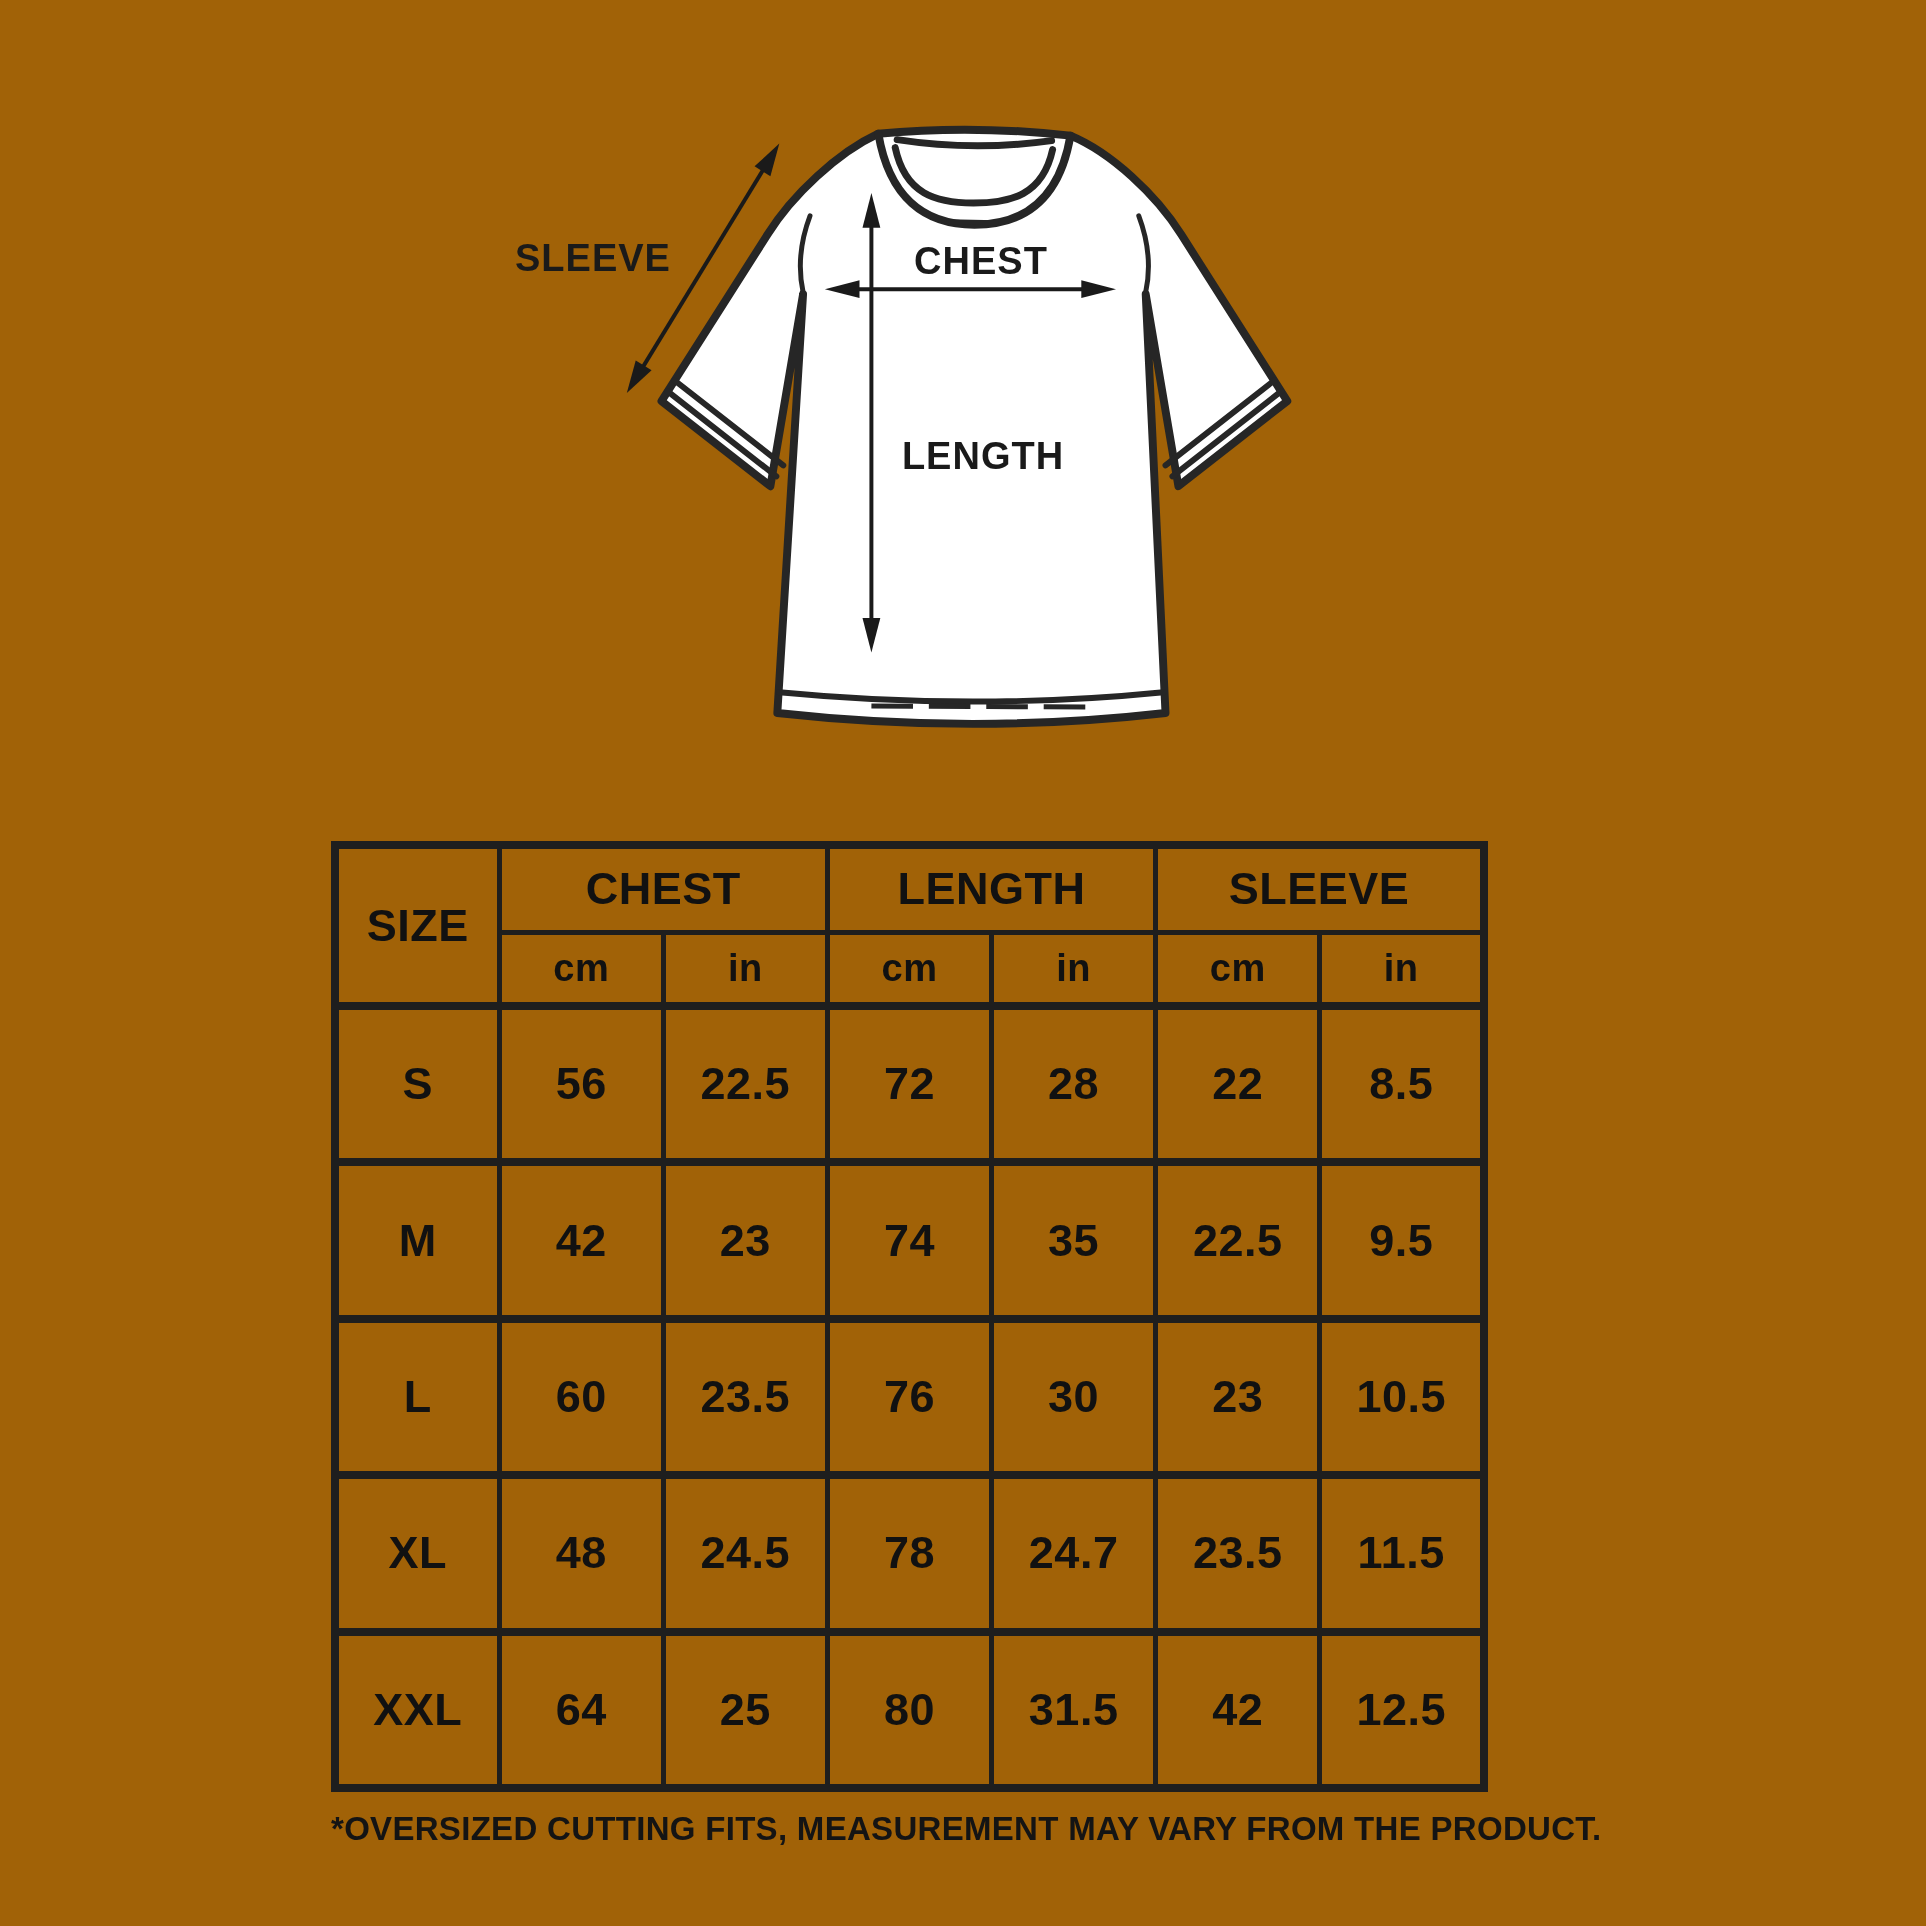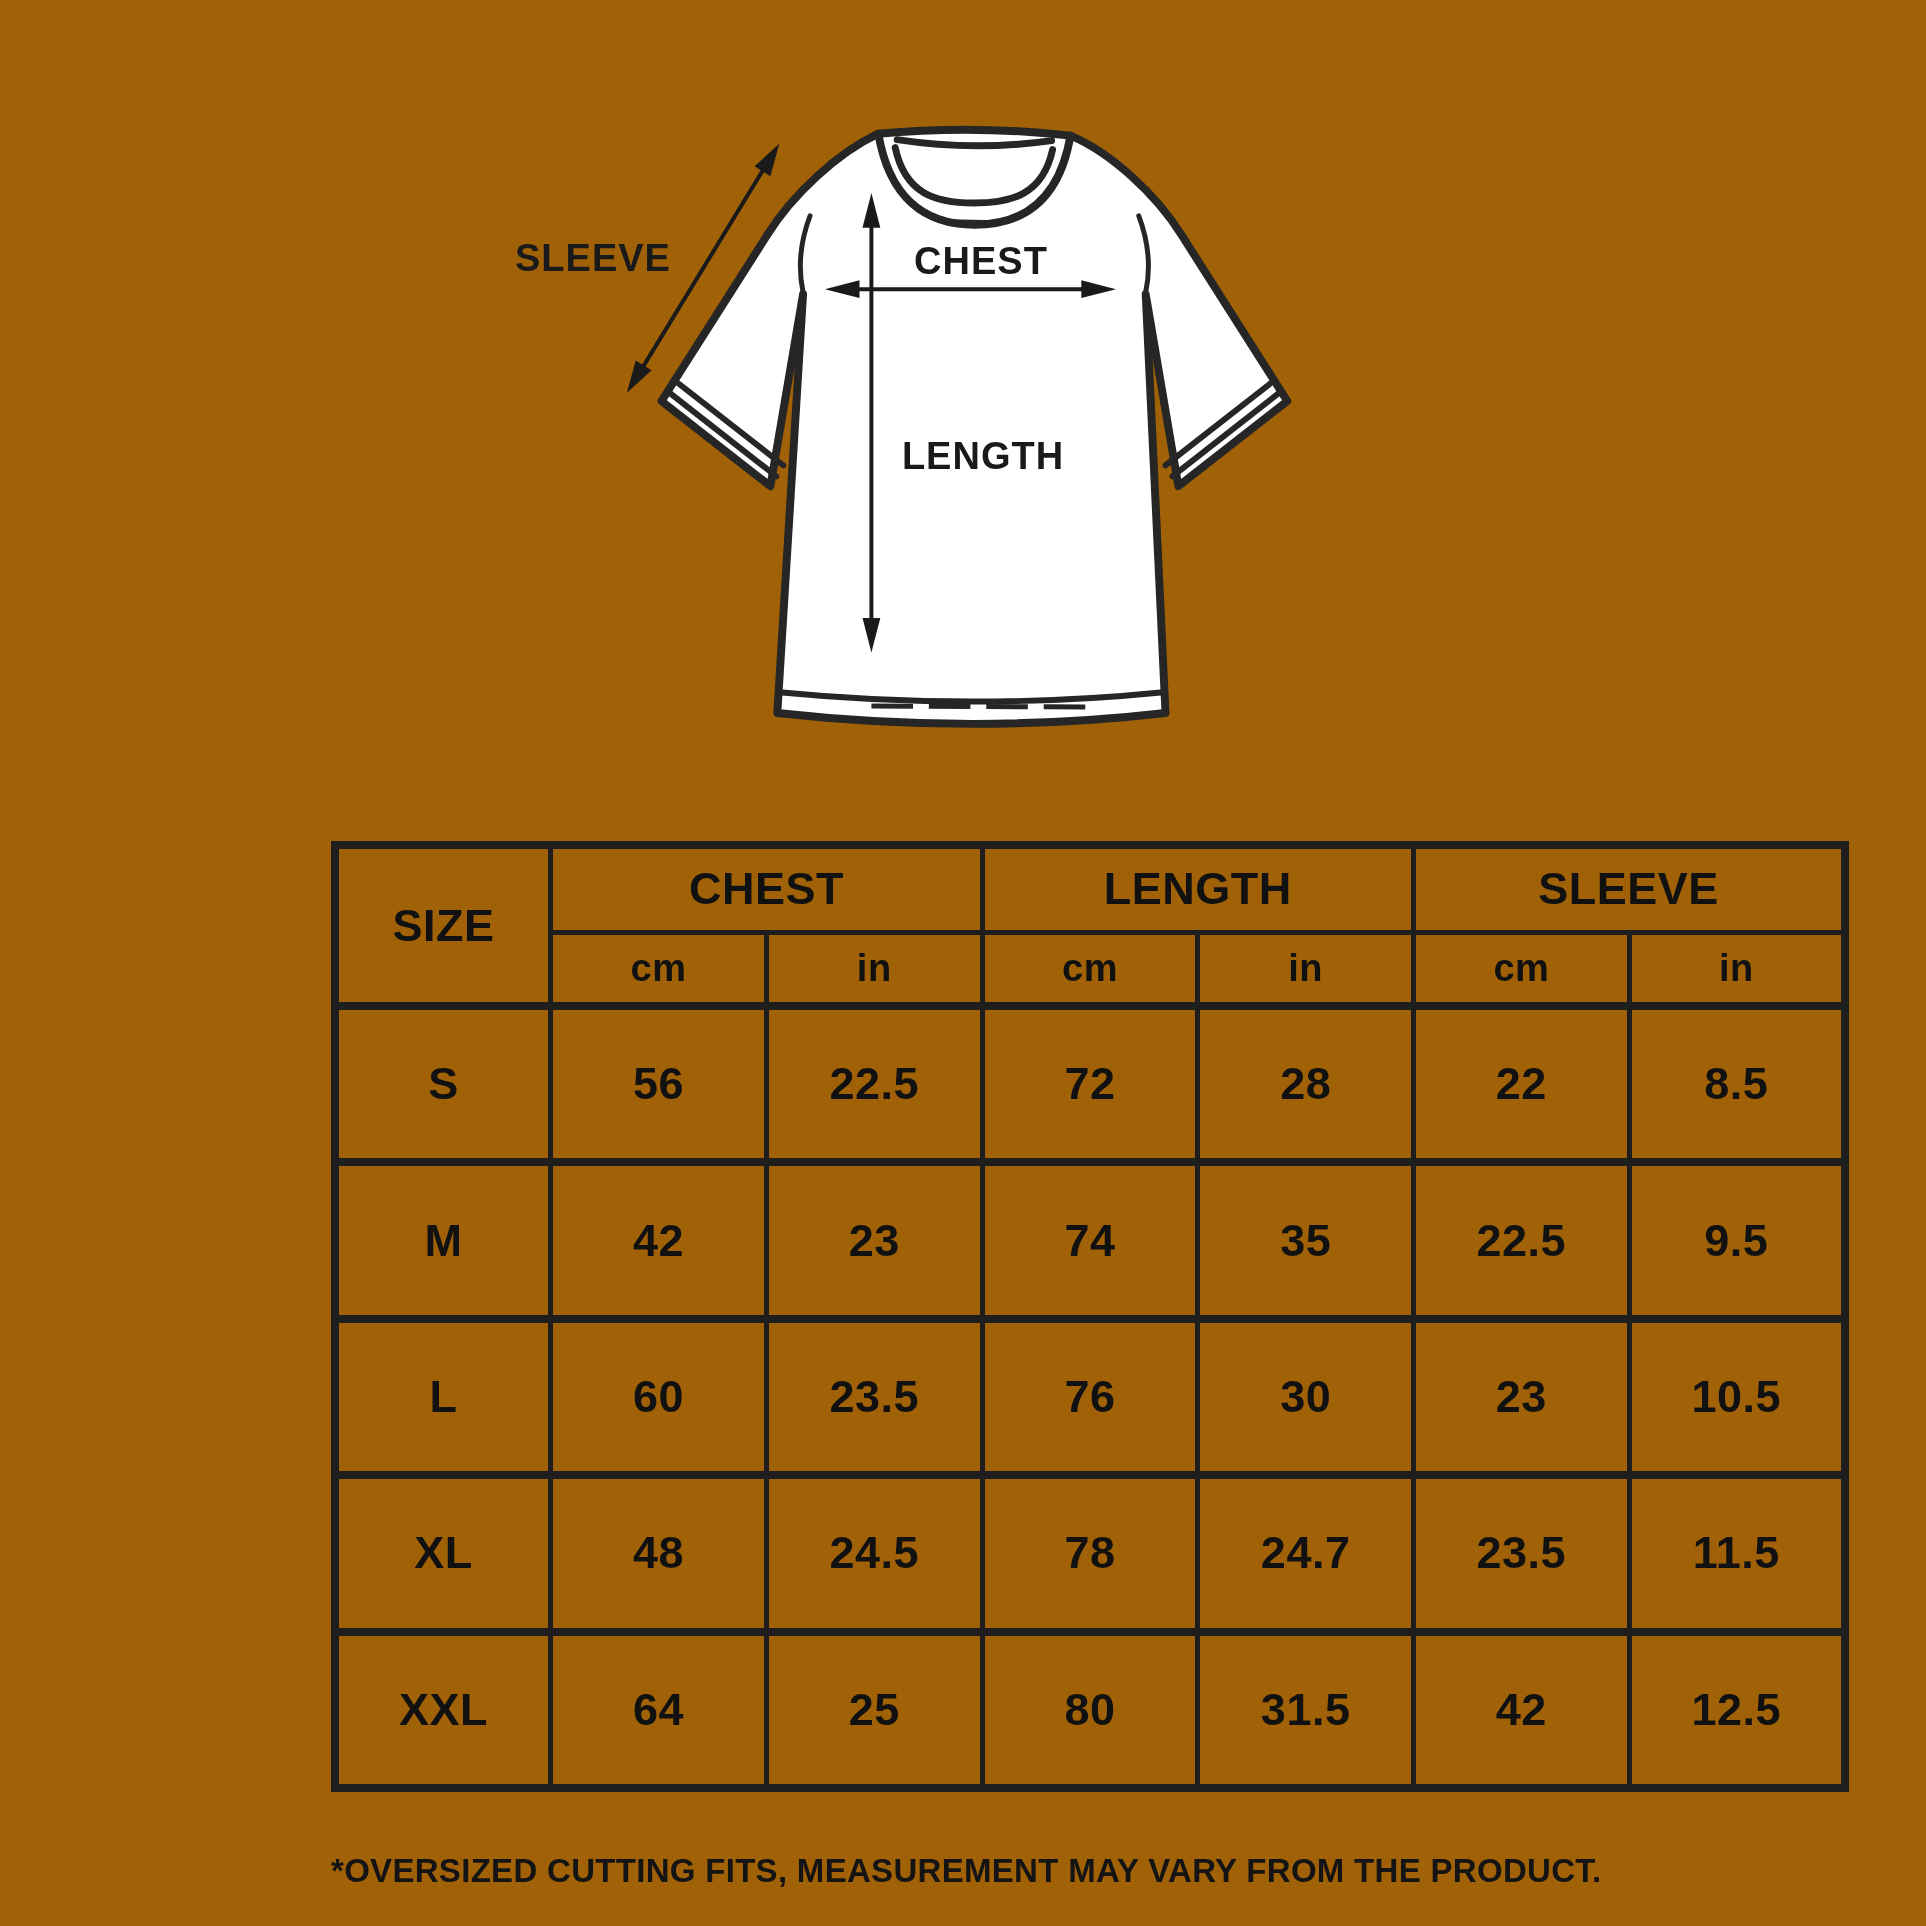--- a/index.html
+++ b/index.html
@@ -43,21 +43,21 @@
     font-size: 59px;
     letter-spacing: 1px;
     color: #161616;
     line-height: 1.0;
     white-space: nowrap;
   }
   table.size-table {
     position: absolute;
     left: 331px;
     top: 841px;
-    width: 1518px;
+    width: 1157px;
     height: 951px;
     border-collapse: collapse;
     table-layout: fixed;
     border: 8px solid #1e1e1e;
     text-align: center;
   }
   .size-table th, .size-table td {
     border: 5px solid #1e1e1e;
     padding: 0;
     vertical-align: middle;
@@ -67,21 +67,21 @@
     letter-spacing: 0.5px;
   }
   .size-table tr.head-row { height: 87px; }
   .size-table tr.unit-row { height: 74px; }
   .size-table tr.unit-row th { font-size: 38px; }
   .size-table tr.data-row th,
   .size-table tr.data-row td { border-top-width: 8px; }
   .footnote {
     position: absolute;
     left: 331px;
-    top: 1852px;
+    top: 1810px;
     font-weight: bold;
     font-size: 33px;
     letter-spacing: 0.3px;
     color: #141414;
     white-space: nowrap;
   }
 </style>
 </head>
 <body>
 

